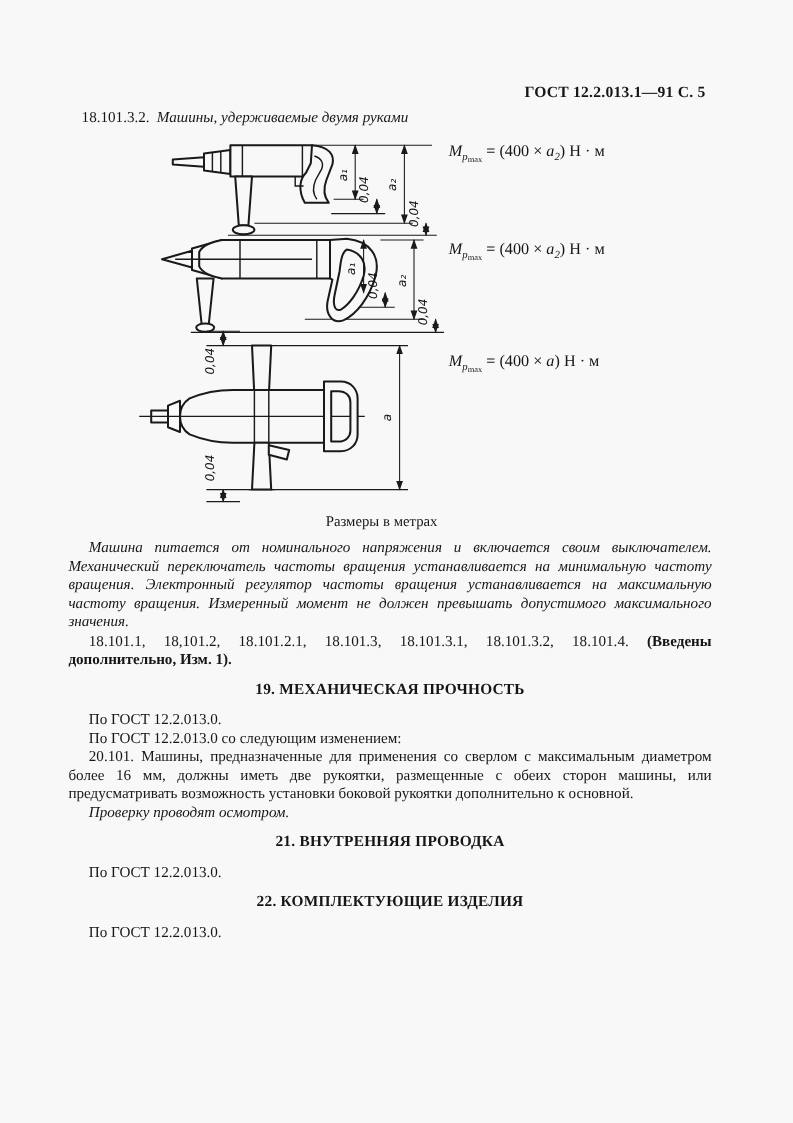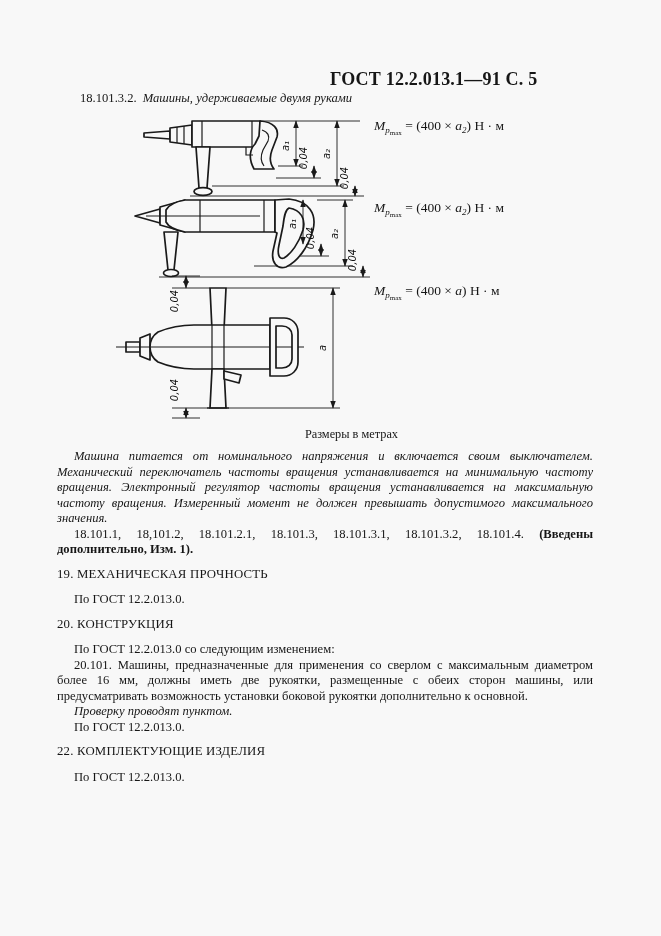--- a/index.html
+++ b/index.html
@@ -2,54 +2,54 @@
 <html><head>
 <meta charset="utf-8">
 <style>
   html,body{margin:0;padding:0}
   body{
     width:661px;height:936px;position:relative;overflow:hidden;
     background:#f8f8f8;color:#161616;
     font-family:"Liberation Serif",serif;
   }
   .header{
-    position:absolute;top:69px;left:330px;width:258px;text-align:left;
-    font-weight:bold;font-size:18px;letter-spacing:.2px;
+    position:absolute;top:69px;left:330px;width:258px;text-align:right;
+    font-weight:bold;font-size:13px;letter-spacing:.2px;
   }
-  .s18{position:absolute;top:91px;left:80px;font-size:12.6px}
+  .s18{position:absolute;top:91px;left:68px;font-size:12.6px}
   .s18 .num{font-style:normal;margin-right:6px}
   .s18 .ttl{font-style:italic}
 
   .fig{position:absolute}
   #fig1{top:108px;left:126px}
   #fig2{top:186px;left:104px}
   #fig3{top:268px;left:100px}
 
   svg .oln{fill:#f8f8f8;stroke:#1a1a1a;stroke-width:1.7;stroke-linejoin:round}
   svg .det{fill:none;stroke:#1a1a1a;stroke-width:1.2}
   svg .ext{fill:none;stroke:#1a1a1a;stroke-width:0.9}
   svg .dim{fill:none;stroke:#1a1a1a;stroke-width:0.9;
            marker-start:url(#arr);marker-end:url(#arr)}
   svg text.lbl{font:italic 10px "DejaVu Sans",sans-serif;fill:#111}
 
   .formula{position:absolute;left:374px;width:215px;font-size:13.5px;white-space:nowrap}
   #formula1{top:118px}
   #formula2{top:200px}
-  #formula3{top:283px}
+  #formula3{top:293px}
   .fv{font-style:italic}
   .fs1{font-style:italic;font-size:9px;vertical-align:-3px}
   .fs2{font-size:7px;vertical-align:-5px}
 
-  .caption{position:absolute;top:427px;left:238px;width:160px;text-align:right;font-size:12.3px}
+  .caption{position:absolute;top:427px;left:238px;width:160px;text-align:center;font-size:12.3px}
 
   .textcol{position:absolute;top:449px;left:57px;width:536px;font-size:12.6px;line-height:15.5px}
   .textcol p{margin:0;text-indent:17px;text-align:justify}
   .it{font-style:italic}
   .rm{font-style:normal}
-  h2{font-size:12.8px;font-weight:normal;text-align:left;margin:9px 0 10px;letter-spacing:.2px}
+  h2{font-size:12.8px;font-weight:bold;text-align:center;margin:9px 0 10px;letter-spacing:.2px}
 </style>
 </head>
 <body>
 
 <div class="header">ГОСТ 12.2.013.1—91 С. 5</div>
 
 <div class="s18">
   <span class="num">18.101.3.2.</span><span class="ttl">Машины, удерживаемые двумя руками</span>
 </div>
 
@@ -178,22 +178,22 @@
 <div class="textcol">
   <p class="it">Машина питается от номинального напряжения и включается своим выключателем. Механический переключатель частоты вращения устанавливается на минимальную частоту вращения. Электронный регулятор частоты вращения устанавливается на максимальную частоту вращения. Измеренный момент не должен превышать допустимого максимального значения.</p>
   <p>
     <span>18.101.1, 18,101.2, 18.101.2.1, 18.101.3, 18.101.3.1, 18.101.3.2, 18.101.4.</span>
     <b>(Введены дополнительно, Изм. 1).</b>
   </p>
 
   <h2>19. МЕХАНИЧЕСКАЯ ПРОЧНОСТЬ</h2>
   <p>По ГОСТ 12.2.013.0.</p>
 
-  <h2>20. КОНСТРУКЦИЯ</h2>
   <p>По ГОСТ 12.2.013.0 со следующим изменением:</p>
   <p>20.101. Машины, предназначенные для применения со сверлом с максимальным диаметром более 16 мм, должны иметь две рукоятки, размещенные с обеих сторон машины, или предусматривать возможность установки боковой рукоятки дополнительно к основной.</p>
-  <p class="it">Проверку проводят пунктом.</p>
+  <p class="it">Проверку проводят осмотром.</p>
 
+  <h2>21. ВНУТРЕННЯЯ ПРОВОДКА</h2>
   <p>По ГОСТ 12.2.013.0.</p>
 
   <h2>22. КОМПЛЕКТУЮЩИЕ ИЗДЕЛИЯ</h2>
   <p>По ГОСТ 12.2.013.0.</p>
 </div>
 
 </body></html>

